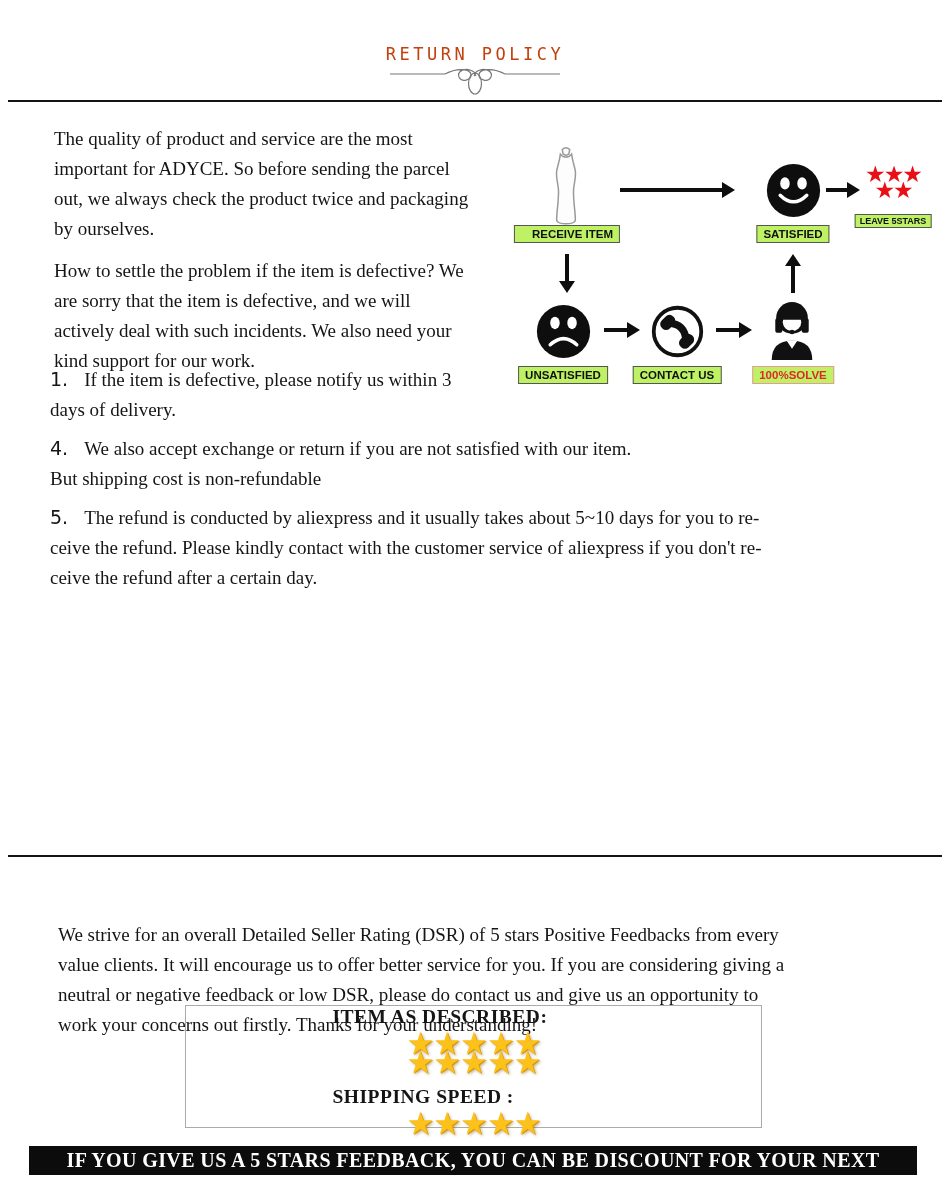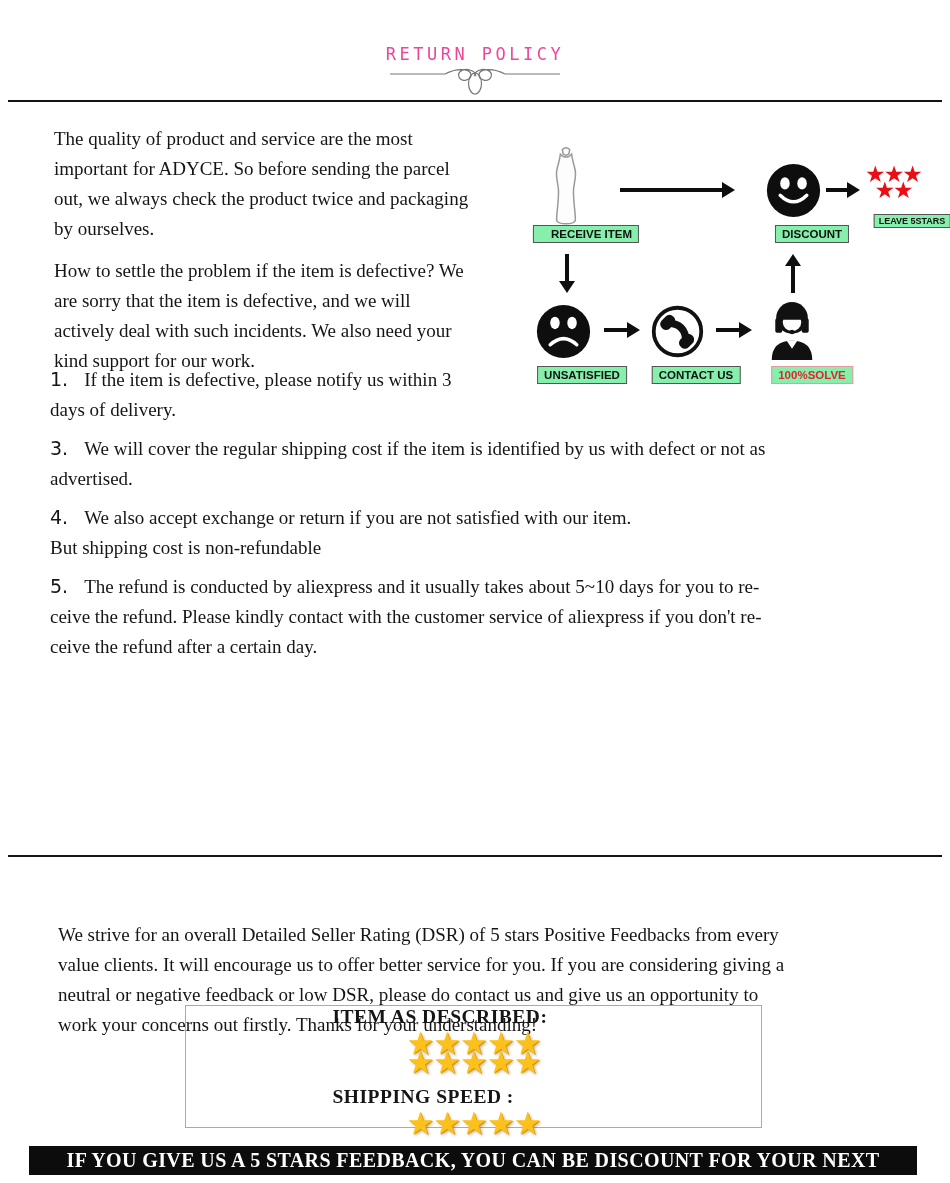--- a/index.html
+++ b/index.html
@@ -5,21 +5,21 @@
   html,body { margin:0; padding:0; background:#fff; }
   .page {
     position:relative; width:950px; height:1183px; background:#fff;
     font-family:"Liberation Serif", serif; color:#151515; overflow:hidden;
   }
 
   
   .sec-header { position:absolute; left:0; width:100%; text-align:center; }
   .sec-title {
     font-family:"DejaVu Sans Mono", monospace; font-size:17px; letter-spacing:3.5px;
-    color:#ec4899; display:inline-block;
+    color:#c2410c; display:inline-block;
   }
   .flourish { display:block; margin:1px auto 0 auto; }
 
   .rule { position:absolute; left:8px; right:8px; height:0; border-top:2px solid #141414; }
 
   
   .intro { position:absolute; left:42px; top:112px; width:500px; }
   .para { margin:12px; font-size:19px; line-height:30px; white-space:pre-line; }
 
   
@@ -29,21 +29,21 @@
     font-family:"DejaVu Sans", sans-serif; font-size:19px; margin-right:16px;
   }
   .policy-item .itext { white-space:pre-line; }
 
   
   .flowchart { position:absolute; left:528px; top:138px; width:420px; height:256px; }
   .fc-abs { position:absolute; }
   .flow-label {
     position:absolute; transform:translateX(-50%);
     font-family:"Liberation Sans", sans-serif; font-weight:bold; font-size:11.5px;
-    color:#111; border:1px solid #555; background:#86efac; padding:2px 6px; white-space:nowrap;margin-left:19px;
+    color:#111; border:1px solid #555; background:#bef264; padding:2px 6px; white-space:nowrap;
   }
   .flow-label.red { color:#e0262c; border-color:#e89a9a;text-align:right; }
   .flow-label.small { font-size:9px; padding:1px 4px; }
 
   .h-arrow { position:absolute; height:3.5px; background:#0e0e0e; }
   .h-arrow::after {
     content:""; position:absolute; right:-12px; top:50%; transform:translateY(-50%);
     border-left:13px solid #0e0e0e; border-top:8px solid transparent; border-bottom:8px solid transparent;
   }
   .v-arrow { position:absolute; width:3.5px; background:#0e0e0e; }
@@ -128,21 +128,21 @@
     <div class="flow-label" style="left:39px; top:87px;padding-left:17px;">RECEIVE ITEM</div>
 
     <div class="h-arrow" style="left:92px; top:50px; width:103px;"></div>
 
     <svg class="fc-abs" style="left:237px; top:24px;" width="57" height="57" viewBox="0 0 60 60">
       <circle cx="30" cy="30" r="28" fill="#0e0e0e"></circle>
       <ellipse cx="21" cy="22.5" rx="5" ry="6.5" fill="#fff"></ellipse>
       <ellipse cx="39" cy="22.5" rx="5" ry="6.5" fill="#fff"></ellipse>
       <path d="M16,35 q14,14 28,0" stroke="#fff" stroke-width="3.6" fill="none" stroke-linecap="round"></path>
     </svg>
-    <div class="flow-label" style="left:265px; top:87px;">DISCOUNT</div>
+    <div class="flow-label" style="left:265px; top:87px;">SATISFIED</div>
 
     <div class="h-arrow" style="left:298px; top:50px; width:22px;"></div>
 
     <div class="red-stars" style="left:333px; top:25px; width:64px;">
       <div class="r1">★★★</div>
       <div class="r2">★★</div>
     </div>
     <div class="flow-label small" style="left:365px; top:76px;">LEAVE 5STARS</div>
 
     <div class="v-arrow down" style="left:37px; top:116px; height:28px;"></div>
@@ -183,24 +183,20 @@
     </svg>
     <div class="flow-label red" style="left:265px; top:228px;">100%SOLVE</div>
   </div>
 
   <div class="policy-list">
     <p class="policy-item">
       <span class="num">1.</span><span class="itext">If the item is defective, please notify us within 3
 days of delivery.</span>
     </p>
     <p class="policy-item">
-      <span class="num">3.</span><span class="itext">We will cover the regular shipping cost if the item is identified by us with defect or not as
-advertised.</span>
-    </p>
-    <p class="policy-item">
       <span class="num">4.</span><span class="itext">We also accept exchange or return if you are not satisfied with our item.
 But shipping cost is non-refundable</span>
     </p>
     <p class="policy-item">
       <span class="num">5.</span><span class="itext">The refund is conducted by aliexpress and it usually takes about 5~10 days for you to re-
 ceive the refund. Please kindly contact with the customer service of aliexpress if you don't re-
 ceive the refund after a certain day.</span>
     </p>
   </div>
 

